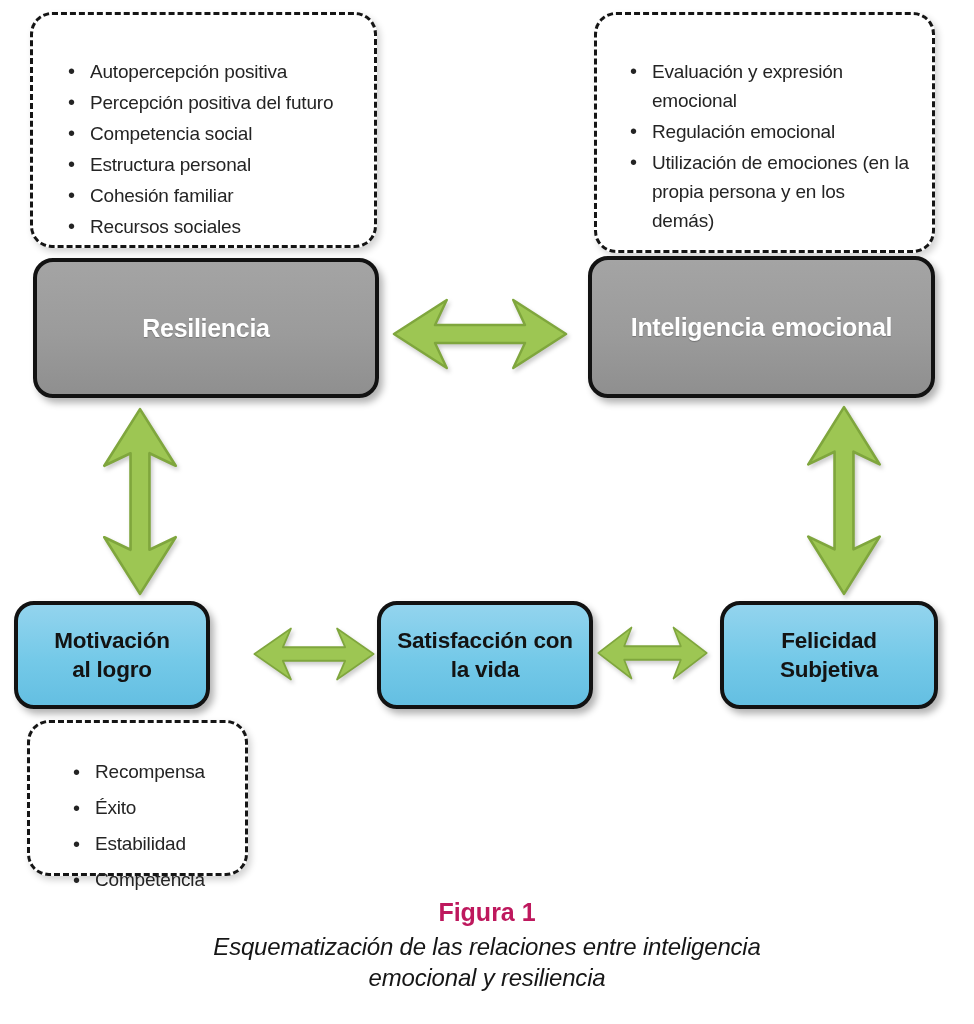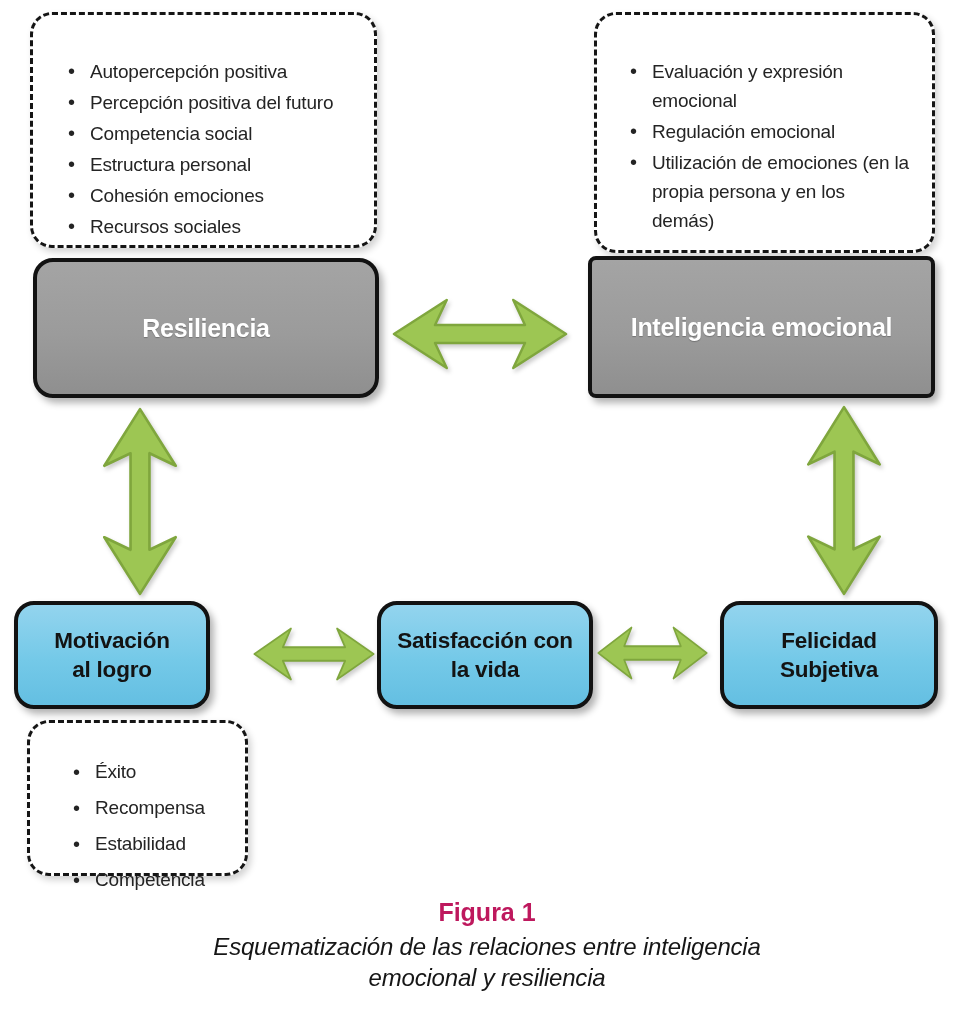--- a/index.html
+++ b/index.html
@@ -103,38 +103,38 @@
 <body>
 
 <div class="canvas">
 
   <div class="dashed-box" style="left:30px;top:12px;width:347px;height:236px;padding:42px 10px 10px 32px;">
     <ul>
         <li>Autopercepción positiva</li>
         <li>Percepción positiva del futuro</li>
         <li>Competencia social</li>
         <li>Estructura personal</li>
-        <li>Cohesión emociones</li>
+        <li>Cohesión familiar</li>
         <li>Recursos sociales</li>
       </ul>
   </div>
 
   <div class="dashed-box" style="left:594px;top:12px;width:341px;height:241px;padding:42px 22px 10px 30px;">
     <ul>
         <li>Evaluación y expresión emocional</li>
         <li>Regulación emocional</li>
         <li>Utilización de emociones (en la propia persona y en los demás)</li>
       </ul>
   </div>
 
   <div class="node-box gray-box" style="left:33px;top:258px;width:346px;height:140px;">
     <div class="node-label">Resiliencia</div>
   </div>
 
-  <div class="node-box gray-box" style="left:588px;top:256px;width:347px;height:142px;border-radius:8px;">
+  <div class="node-box gray-box" style="left:588px;top:256px;width:347px;height:142px;">
     <div class="node-label">Inteligencia emocional</div>
   </div>
 
   <svg class="arrow" style="left:392px;top:294px;width:176px;height:80px;" viewBox="0 0 180 80" preserveAspectRatio="none">
     <polygon points="2,40 56,6 44,31 136,31 124,6 178,40 124,74 136,49 44,49 56,74"></polygon>
   </svg>
 
   <svg class="arrow" style="left:98px;top:407px;width:84px;height:189px;" viewBox="0 0 80 180" preserveAspectRatio="none">
     <polygon points="40,2 74,56 49,44 49,136 74,124 40,178 6,124 31,136 31,44 6,56"></polygon>
   </svg>
@@ -167,22 +167,22 @@
 
   <div class="node-box blue-box" style="left:720px;top:601px;width:218px;height:108px;">
     <div class="node-label">
       <span>Felicidad</span><br>
       <span>Subjetiva</span>
     </div>
   </div>
 
   <div class="dashed-box" style="left:27px;top:720px;width:221px;height:156px;padding:32px 8px 8px 40px;">
     <ul class="bottom-list" style="--li-lh:34px;">
+        <li style="line-height: 34px;">Recompensa</li>
         <li style="line-height: 34px;">Éxito</li>
-        <li style="line-height: 34px;">Recompensa</li>
         <li style="line-height: 34px;">Estabilidad</li>
         <li style="line-height: 34px;">Competencia</li>
       </ul>
   </div>
 
   <div class="caption">
     <div class="cap-title">Figura 1</div>
     <div class="cap-line">Esquematización de las relaciones entre inteligencia</div>
     <div class="cap-line">emocional y resiliencia</div>
   </div>

